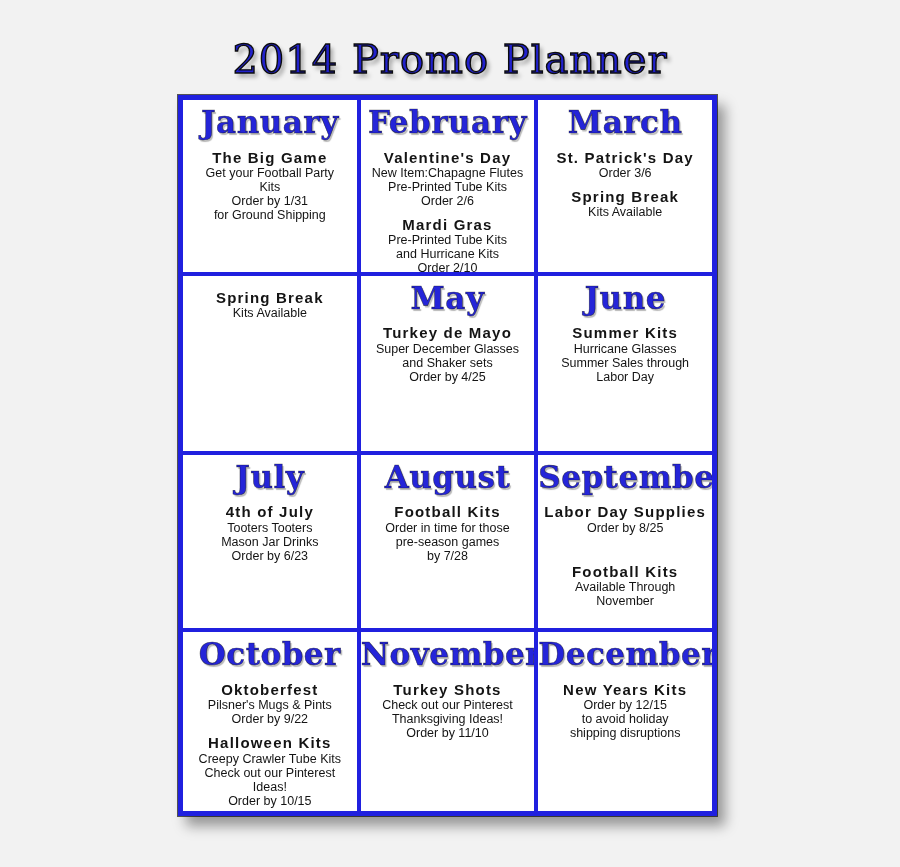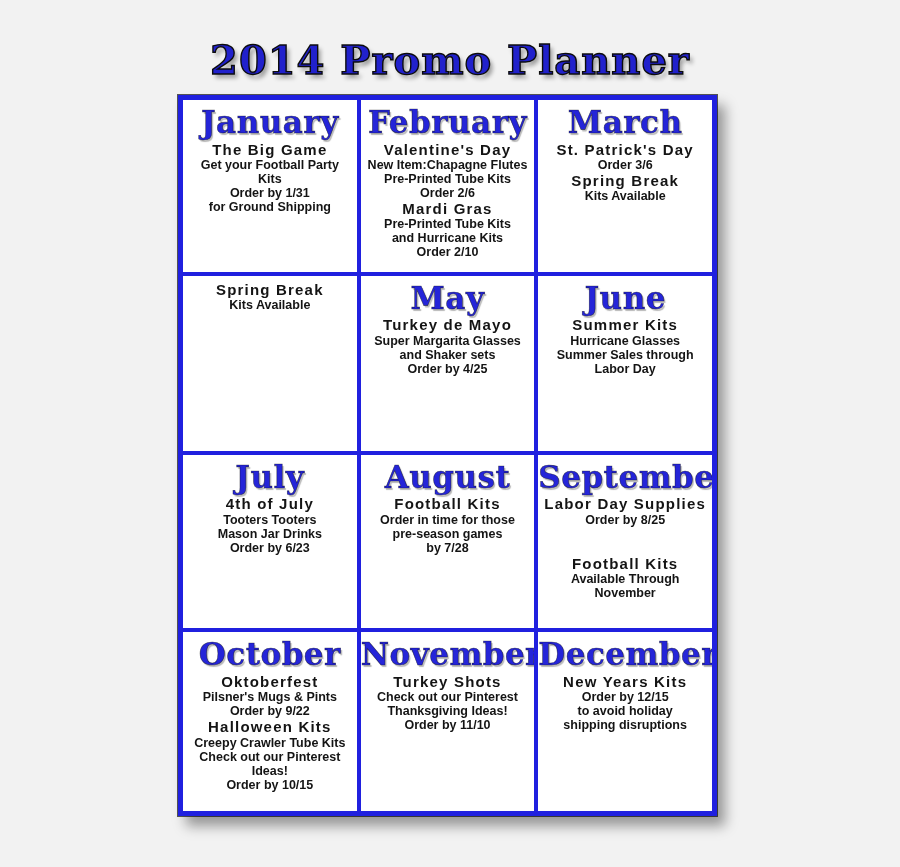--- a/index.html
+++ b/index.html
@@ -12,21 +12,21 @@
     position: relative;
     overflow: hidden;
   }
   .page-title {
     position: absolute;
     top: 36px;
     left: 0;
     width: 900px;
     text-align: center;
     font-family: "DejaVu Serif", serif;
-    font-weight: bold;
+    font-weight: normal;
     font-size: 40px;
     letter-spacing: 1px;
     color: #2121cc;
     -webkit-text-stroke: 1.4px #0c0c0c;
     text-shadow: 3px 4px 4px rgba(0,0,0,0.35);
     white-space: nowrap;
   }
   .planner {
     position: absolute;
     left: 178px;
@@ -52,34 +52,34 @@
     font-weight: bold;
     font-size: 31px;
     line-height: 1.15;
     color: #2525d8;
     letter-spacing: 0.5px;
     -webkit-text-stroke: 0.6px rgba(10,10,10,0.6);
     text-shadow: 1.5px 1.5px 1px rgba(0,0,0,0.28);
     white-space: nowrap;
   }
   .month-sections { margin-top: 0; }
-  .section { }
+  .section { margin-top: 8px; }
   
   .cell:nth-child(9) .section:nth-child(2) { margin-top: 28px; }
   .sec-header {
     font-size: 15px;
     font-weight: bold;
     line-height: 1.16;
     letter-spacing: 1.2px;
     color: #141414;
     white-space: nowrap;
   }
   .sec-line {
     font-size: 12.5px;
-    font-weight: bold;
+    font-weight: normal;
     line-height: 1.12;
     letter-spacing: 0;
     color: #141414;
     white-space: nowrap;
   }
 </style>
 </head>
 <body>
 
 <div class="page-title">2014 Promo Planner</div>
@@ -133,21 +133,21 @@
           <div class="sec-header">Spring Break</div>
           <div class="sec-line">Kits Available</div>
         </div>
       </div>
   </div>
     <div class="cell">
     <div class="month-name">May</div>
     <div class="month-sections">
         <div class="section">
           <div class="sec-header">Turkey de Mayo</div>
-          <div class="sec-line">Super Margarita Glasses</div>
+          <div class="sec-line">Super December Glasses</div>
           <div class="sec-line">and Shaker sets</div>
           <div class="sec-line">Order by 4/25</div>
         </div>
       </div>
   </div>
     <div class="cell">
     <div class="month-name">June</div>
     <div class="month-sections">
         <div class="section">
           <div class="sec-header">Summer Kits</div>

